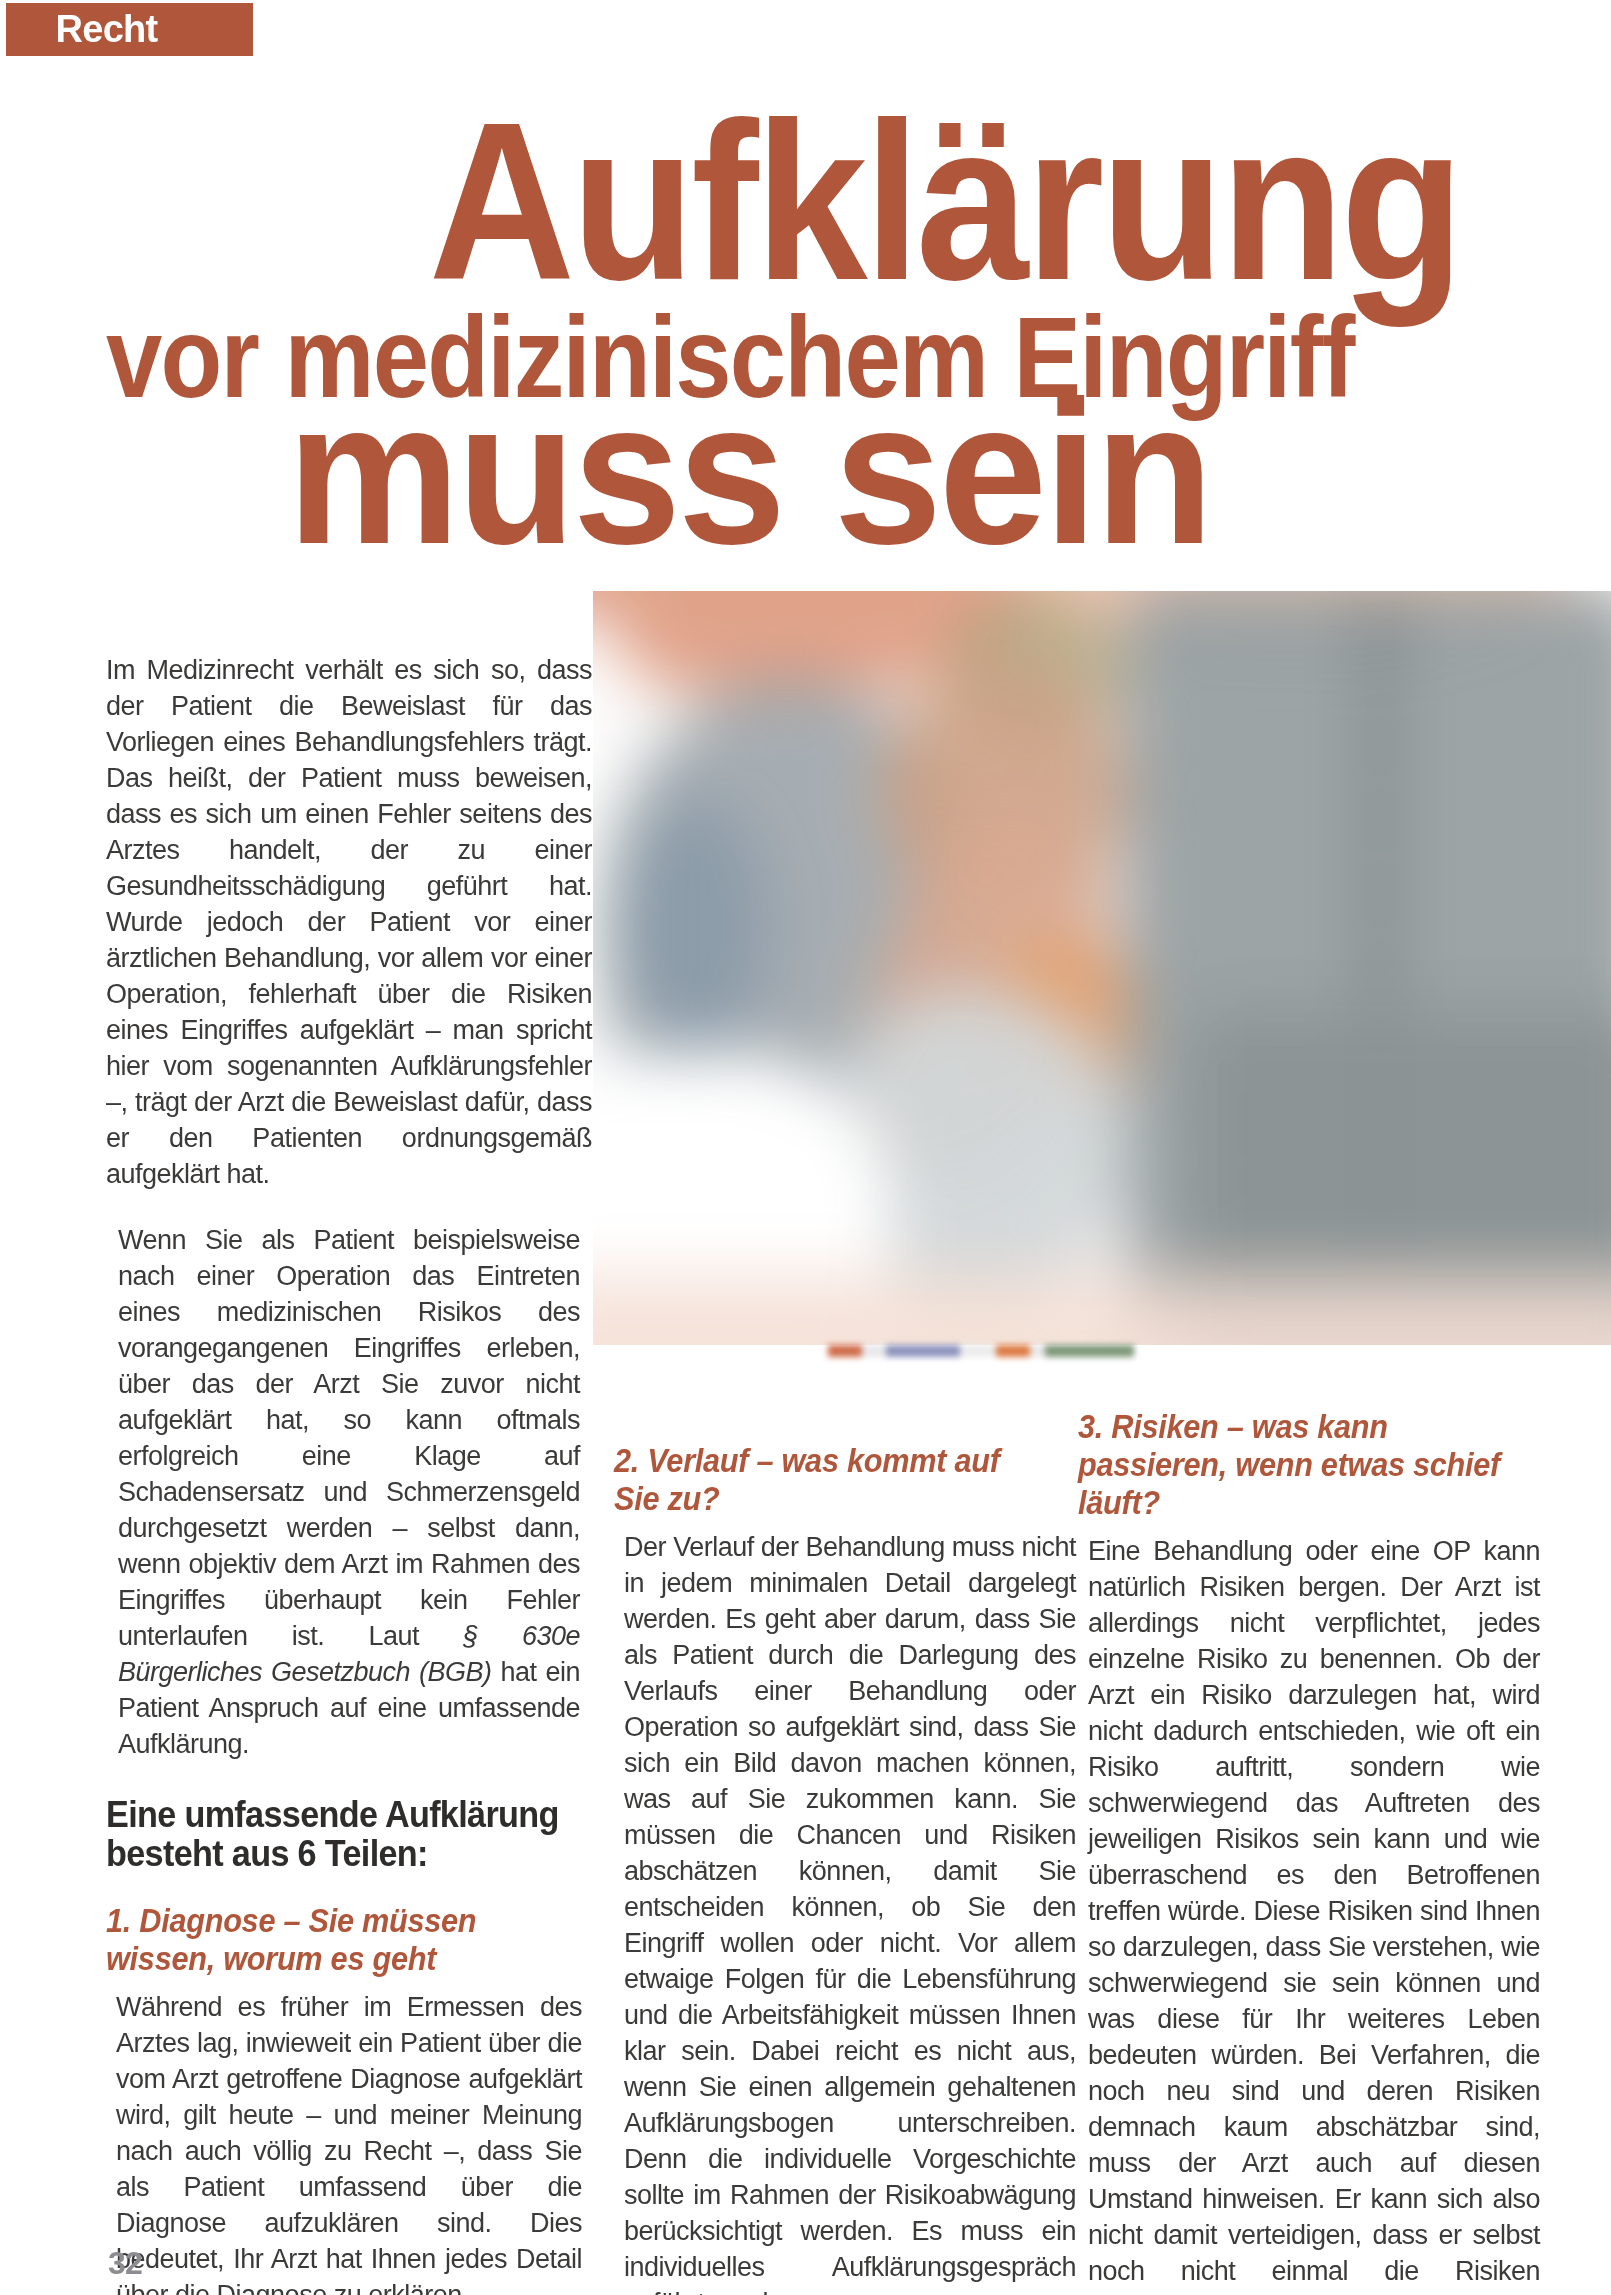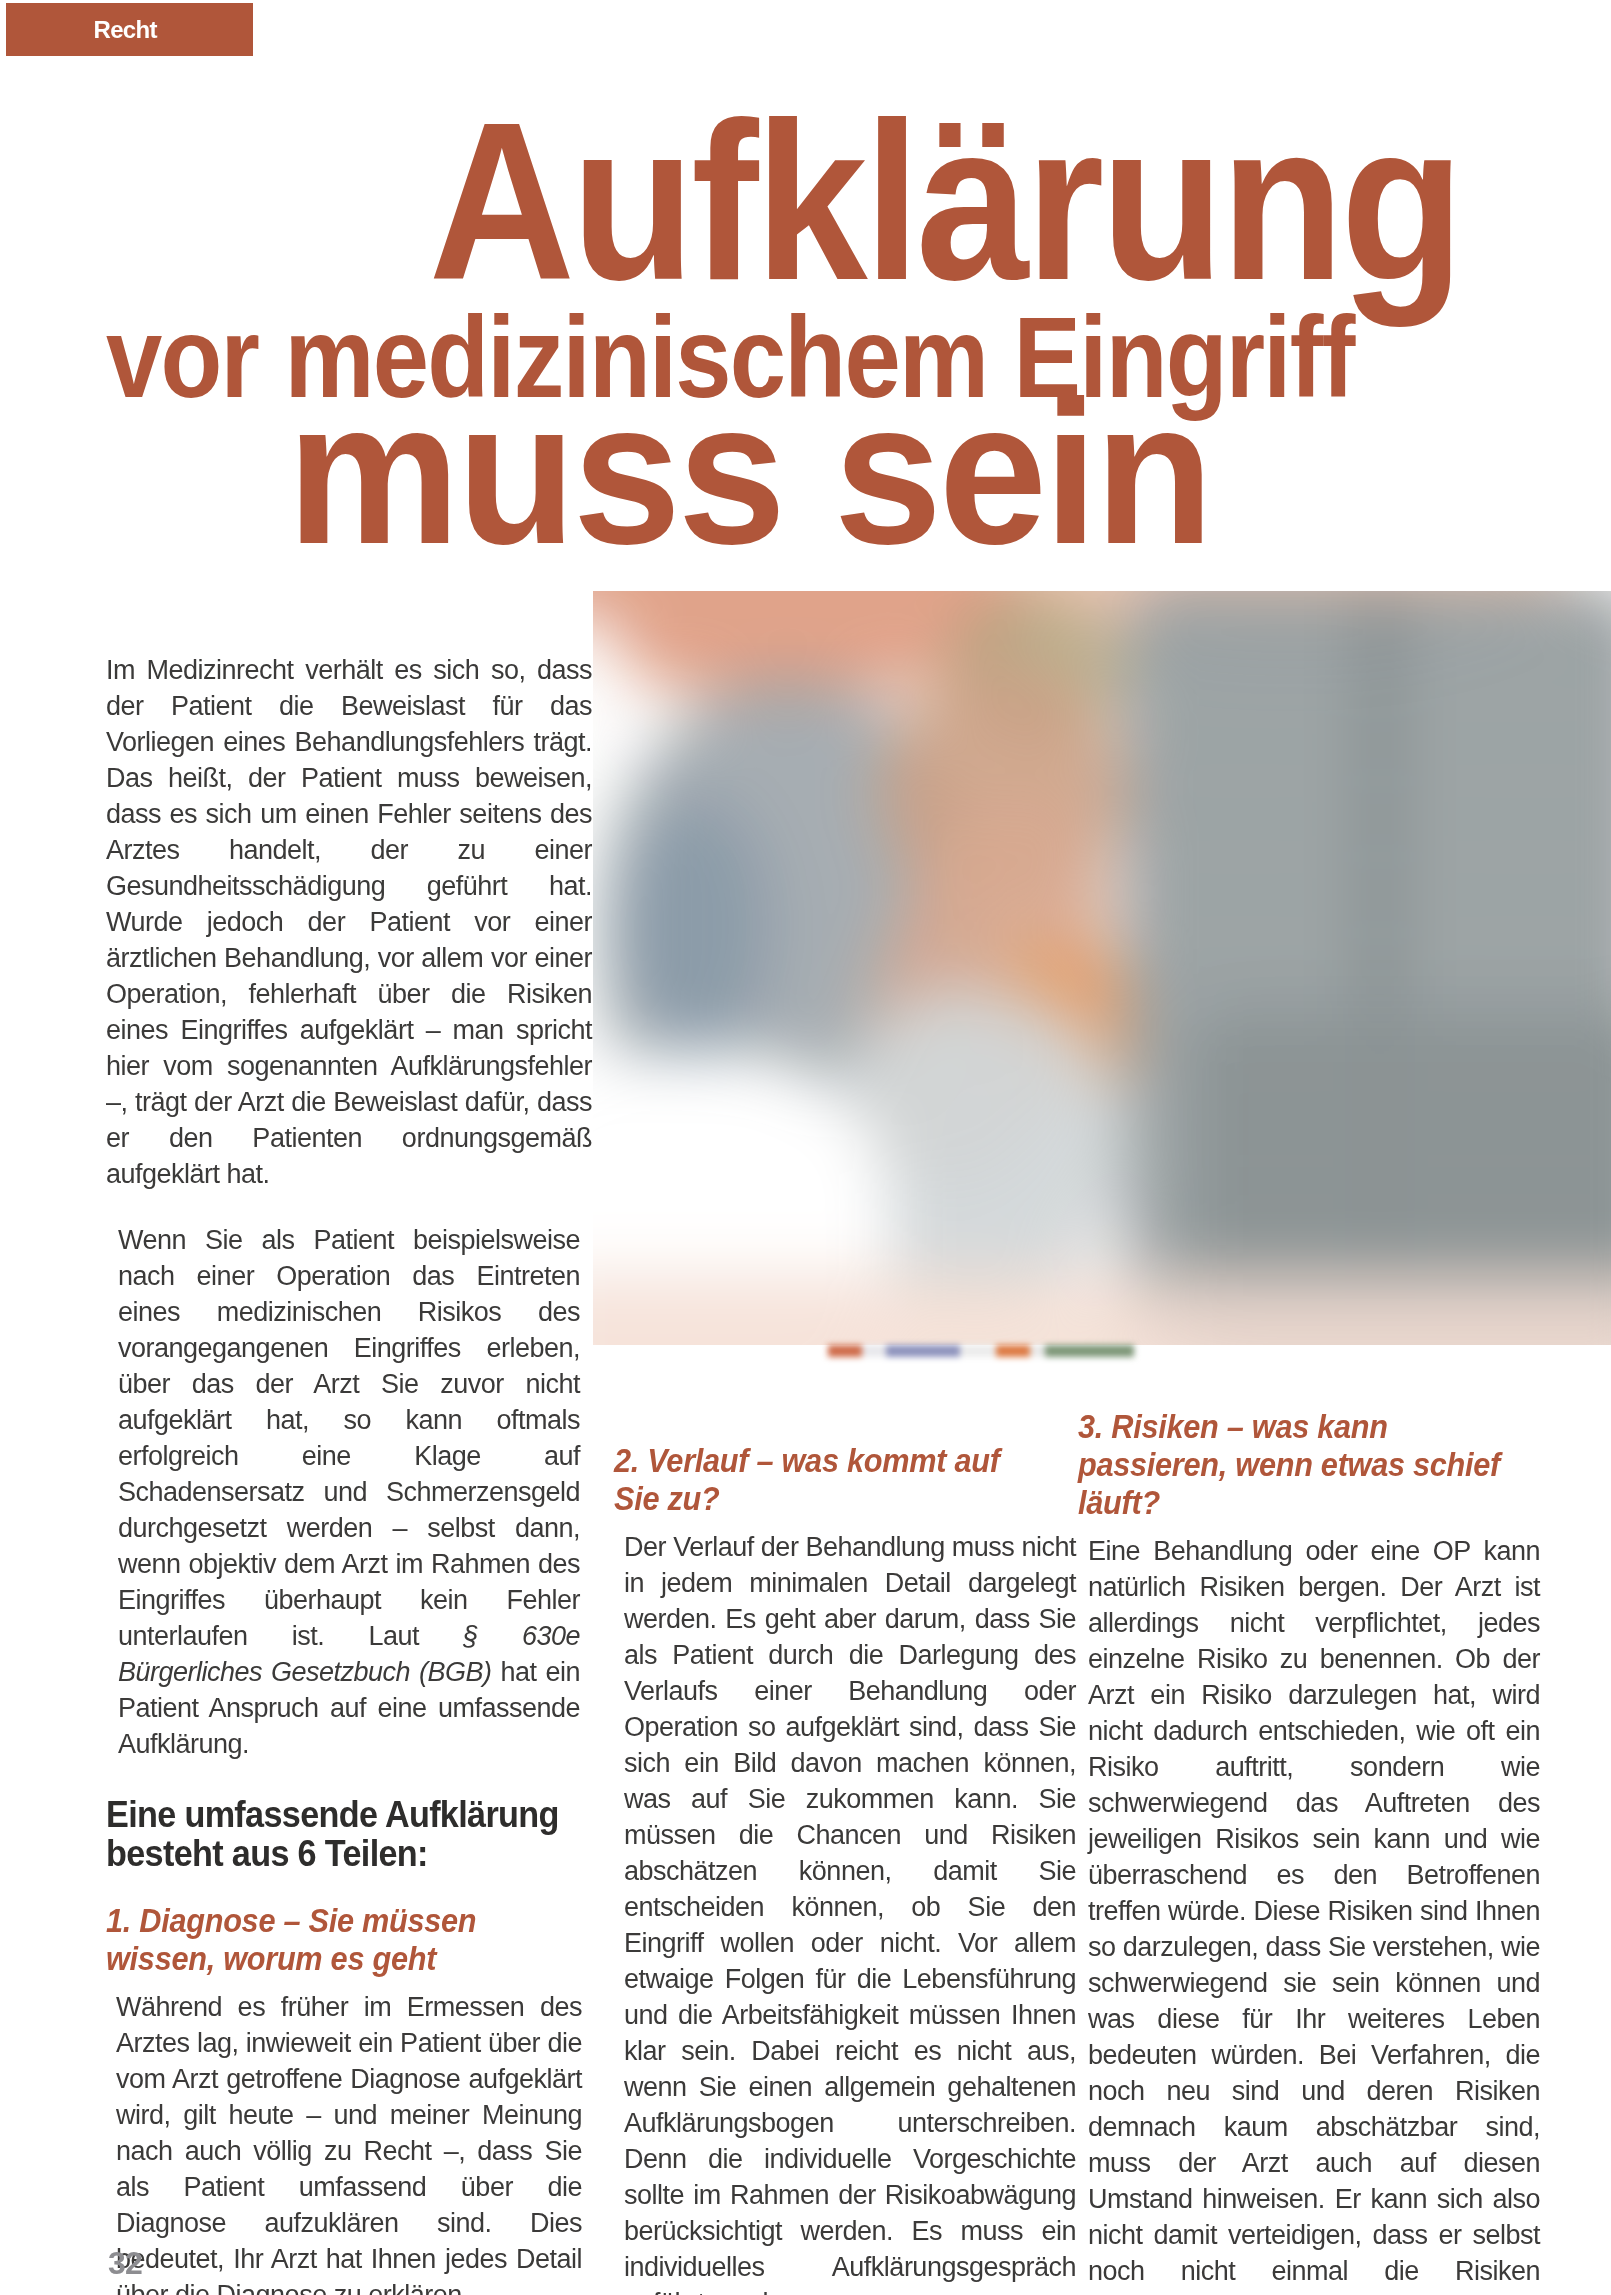--- a/index.html
+++ b/index.html
@@ -18,24 +18,24 @@
   }
 
   
   .category-tab{
     position:absolute;left:5.5px;top:2.7px;
     width:247px;height:53px;
     background:var(--accent);
   }
   .category-tab-label{
     display:block;
-    padding-left:88px;
+    padding-left:50px;
     color:#ffffff;
     font-weight:bold;
-    font-size:24px;
+    font-size:38px;
     line-height:53px;
     letter-spacing:-0.7px;
   }
 
   
   .title-line{
     position:absolute;
     margin:0;
     color:var(--accent);
     font-weight:bold;

